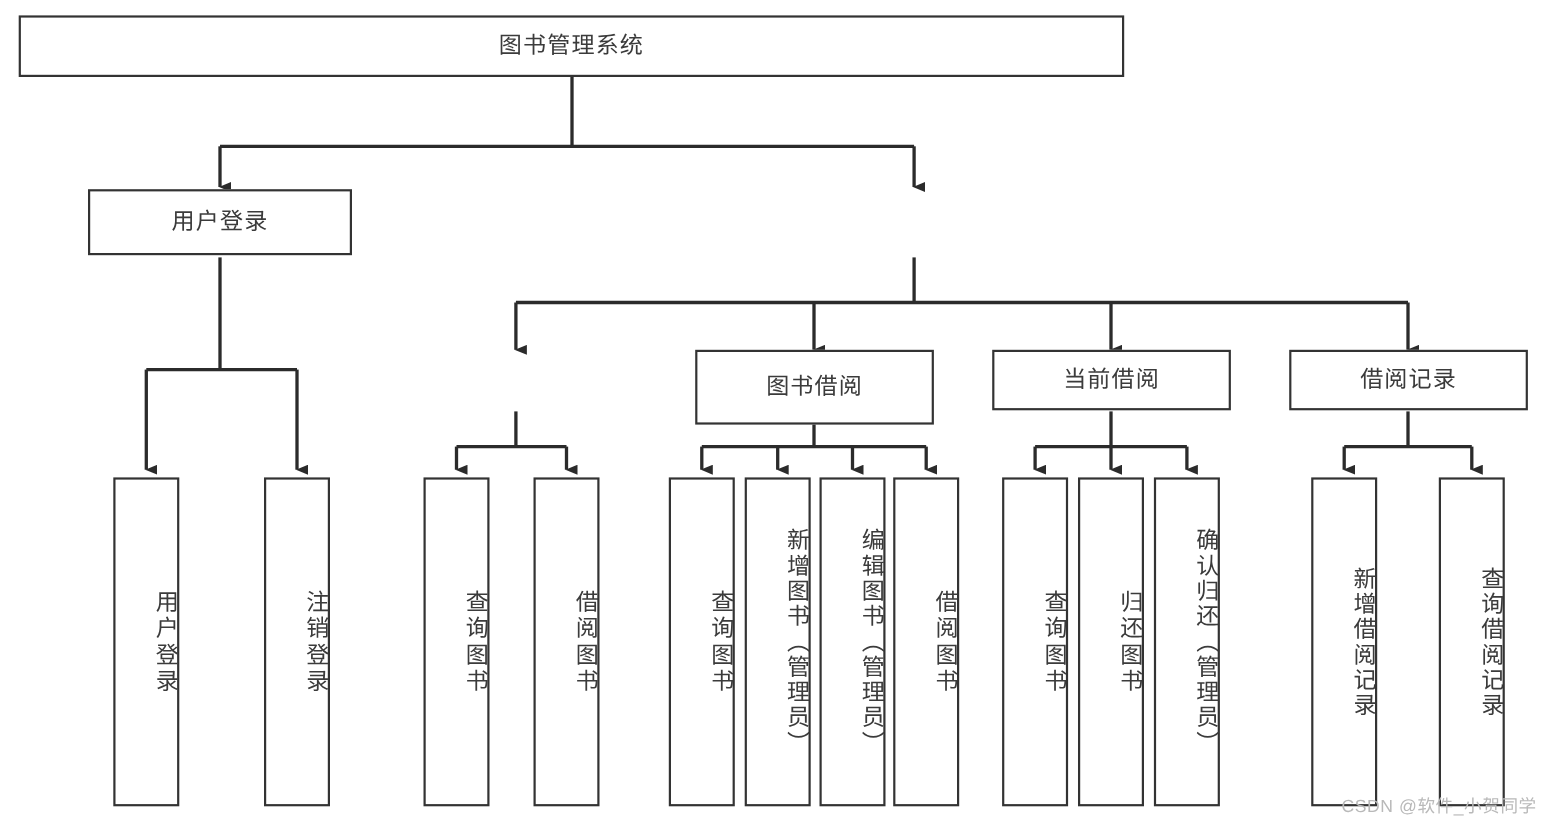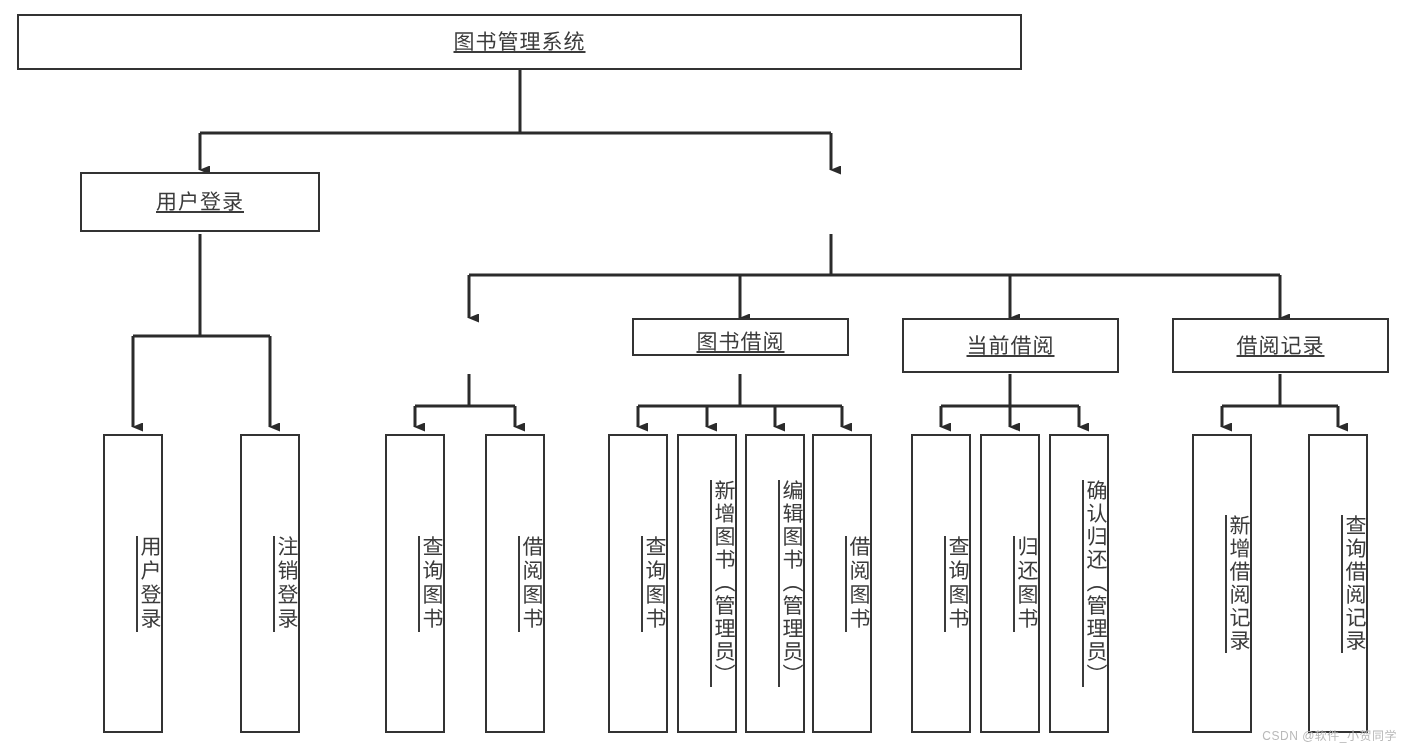--- a/index.html
+++ b/index.html
@@ -52,27 +52,26 @@
     padding-top: 6px;
     padding-bottom: 6px;
     align-items: flex-start;
     justify-content: center;
   }
   .node.vertical.tall-text {
     letter-spacing: 2px;
   }
   .node-label {
     display: block;
-    text-decoration: underline;
   }
   #watermark {
     position: absolute;
     right: 8px;
     bottom: 4px;
-    font-size: 12px;
+    font-size: 16px;
     color: #b9b9b9;
     white-space: nowrap;
     z-index: 5;
     letter-spacing: 0.5px;
   }
 </style>
 </head>
 <body>
 
 <div id="diagram-canvas">
@@ -128,21 +127,21 @@
   </svg>
 
   <div class="node horizontal" style="left:17px; top:14px; width:1005px; height:56px;">
     <span class="node-label">图书管理系统</span>
   </div>
 
   <div class="node horizontal" style="left:80px; top:172px; width:240px; height:60px;">
     <span class="node-label">用户登录</span>
   </div>
 
-  <div class="node horizontal" style="left:632px; top:318px; width:217px; height:38px;align-items:flex-end;">
+  <div class="node horizontal" style="left:632px; top:318px; width:217px; height:68px;">
     <span class="node-label">图书借阅</span>
   </div>
   <div class="node horizontal" style="left:1172px; top:318px; width:217px; height:55px;">
     <span class="node-label">借阅记录</span>
   </div>
   <div class="node horizontal" style="left:902px; top:318px; width:217px; height:55px;">
     <span class="node-label">当前借阅</span>
   </div>
 
   <div class="node vertical" style="left:103px; top:434px; width:60px; height:299px;">

